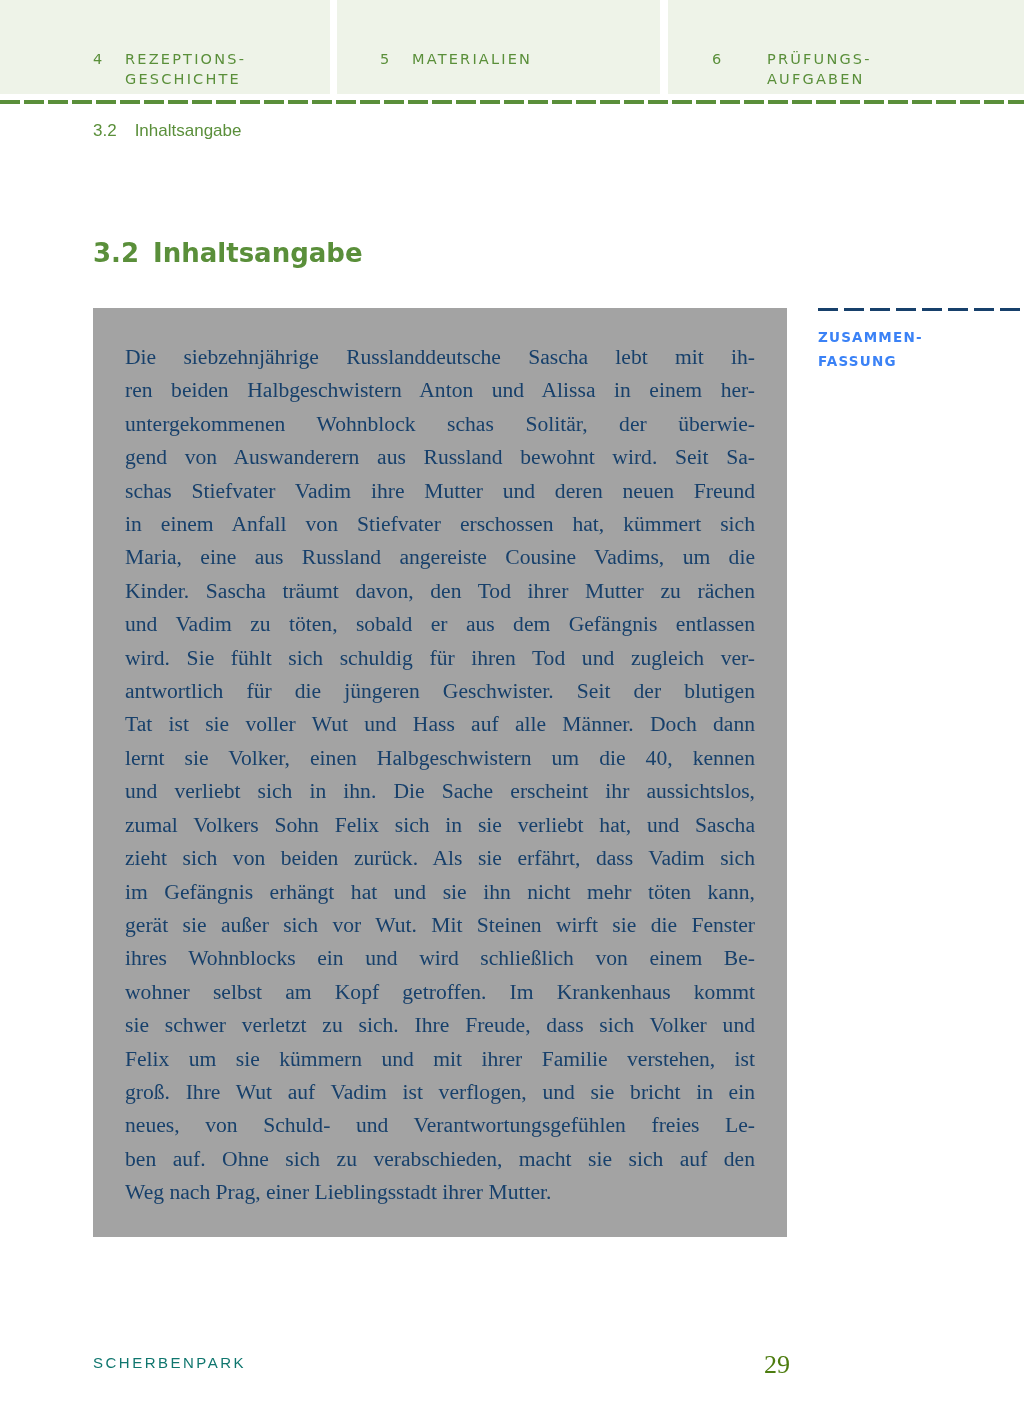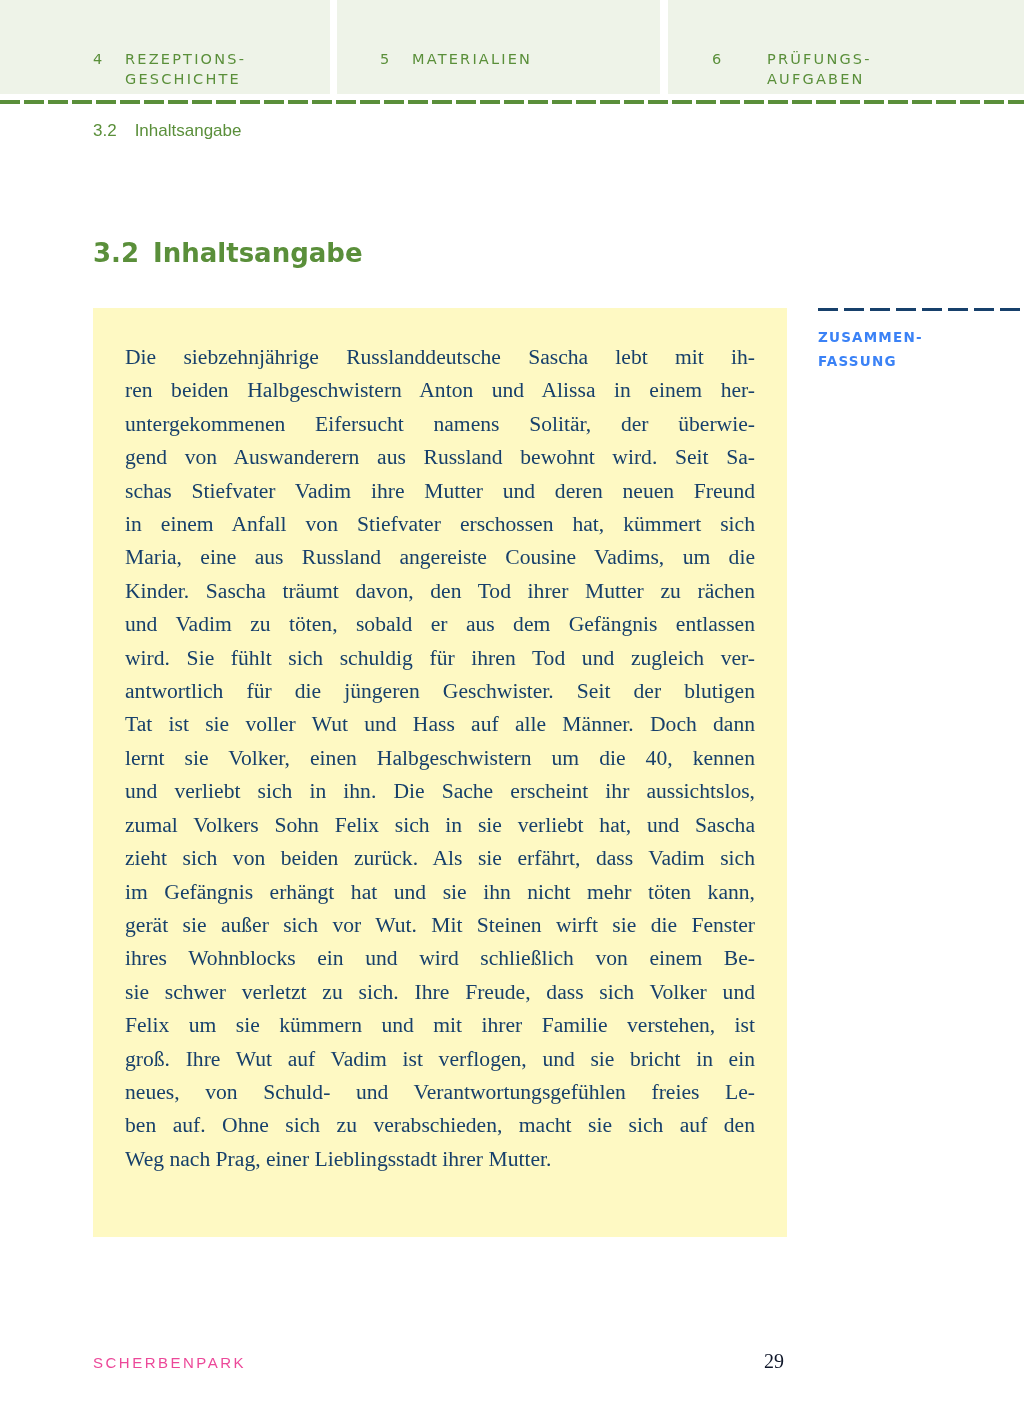--- a/index.html
+++ b/index.html
@@ -37,47 +37,47 @@
 
   .section-title {
     position: absolute; left: 93px; top: 238px; color: #5a8f3a;
     font-family: "DejaVu Sans", sans-serif; font-weight: bold; font-size: 26px;
     letter-spacing: 0px;
   }
   .section-title .st-num { margin-right: 14px; }
 
   .summary-box {
     position: absolute; left: 93px; top: 308px; width: 694px; height: 929px;
-    background: #fef9c3;
+    background: #a3a3a3;
   }
   .summary-text {
     position: absolute; left: 32px; top: 33px; width: 630px;
     color: #17406b; font-family: "Liberation Serif", serif; font-size: 21.6px;
     line-height: 33.4px; text-align: justify; hyphens: manual; margin: 0;
   }
   .summary-text .line { display: block; text-align: justify; text-align-last: justify; white-space: nowrap; }
   .summary-text .line.last { text-align-last: left; }
 
   .blue-dash {
     position: absolute; left: 818px; top: 308px; width: 206px; height: 3px;
     background: repeating-linear-gradient(to right, #17406b 0 20px, transparent 20px 26px);
   }
   .margin-note {
     position: absolute; left: 818px; top: 325px; color: #3b82f6;
     font-family: "DejaVu Sans", sans-serif; font-weight: bold; font-size: 13.5px;
     letter-spacing: 1.2px; line-height: 24px; white-space: pre-line;
   }
 
   .footer-title {
-    position: absolute; left: 93px; top: 1354px; color: #ec4899;
+    position: absolute; left: 93px; top: 1354px; color: #0f766e;
     font-family: "Liberation Sans", sans-serif; font-size: 15px; letter-spacing: 2.5px;
   }
   .page-number {
-    position: absolute; left: 764px; top: 1350px; color: #0f172a;
-    font-family: "Liberation Serif", serif; font-size: 20px;
+    position: absolute; left: 764px; top: 1350px; color: #4d7c0f;
+    font-family: "Liberation Serif", serif; font-size: 26px;
   }
 </style>
 </head>
 <body>
 
 <div class="tab" id="tab-4">
   <span class="num">4</span>
   <span class="lbl">REZEPTIONS-
 GESCHICHTE</span>
 </div>
@@ -98,37 +98,38 @@
 </div>
 
 <h1 class="section-title" style="margin:0;">
   <span class="st-num">3.2</span><span>Inhaltsangabe</span>
 </h1>
 
 <div class="summary-box">
   <p class="summary-text">
     <span class="line">Die siebzehnjährige Russlanddeutsche Sascha lebt mit ih-</span>
     <span class="line">ren beiden Halbgeschwistern Anton und Alissa in einem her-</span>
-    <span class="line">untergekommenen Eifersucht namens Solitär, der überwie-</span>
+    <span class="line">untergekommenen Wohnblock schas Solitär, der überwie-</span>
     <span class="line">gend von Auswanderern aus Russland bewohnt wird. Seit Sa-</span>
     <span class="line">schas Stiefvater Vadim ihre Mutter und deren neuen Freund</span>
     <span class="line">in einem Anfall von Stiefvater erschossen hat, kümmert sich</span>
     <span class="line">Maria, eine aus Russland angereiste Cousine Vadims, um die</span>
     <span class="line">Kinder. Sascha träumt davon, den Tod ihrer Mutter zu rächen</span>
     <span class="line">und Vadim zu töten, sobald er aus dem Gefängnis entlassen</span>
     <span class="line">wird. Sie fühlt sich schuldig für ihren Tod und zugleich ver-</span>
     <span class="line">antwortlich für die jüngeren Geschwister. Seit der blutigen</span>
     <span class="line">Tat ist sie voller Wut und Hass auf alle Männer. Doch dann</span>
     <span class="line">lernt sie Volker, einen Halbgeschwistern um die 40, kennen</span>
     <span class="line">und verliebt sich in ihn. Die Sache erscheint ihr aussichtslos,</span>
     <span class="line">zumal Volkers Sohn Felix sich in sie verliebt hat, und Sascha</span>
     <span class="line">zieht sich von beiden zurück. Als sie erfährt, dass Vadim sich</span>
     <span class="line">im Gefängnis erhängt hat und sie ihn nicht mehr töten kann,</span>
     <span class="line">gerät sie außer sich vor Wut. Mit Steinen wirft sie die Fenster</span>
     <span class="line">ihres Wohnblocks ein und wird schließlich von einem Be-</span>
+    <span class="line">wohner selbst am Kopf getroffen. Im Krankenhaus kommt</span>
     <span class="line">sie schwer verletzt zu sich. Ihre Freude, dass sich Volker und</span>
     <span class="line">Felix um sie kümmern und mit ihrer Familie verstehen, ist</span>
     <span class="line">groß. Ihre Wut auf Vadim ist verflogen, und sie bricht in ein</span>
     <span class="line">neues, von Schuld- und Verantwortungsgefühlen freies Le-</span>
     <span class="line">ben auf. Ohne sich zu verabschieden, macht sie sich auf den</span>
     <span class="line last">Weg nach Prag, einer Lieblingsstadt ihrer Mutter.</span>
   </p>
 </div>
 
 <div class="blue-dash"></div>

